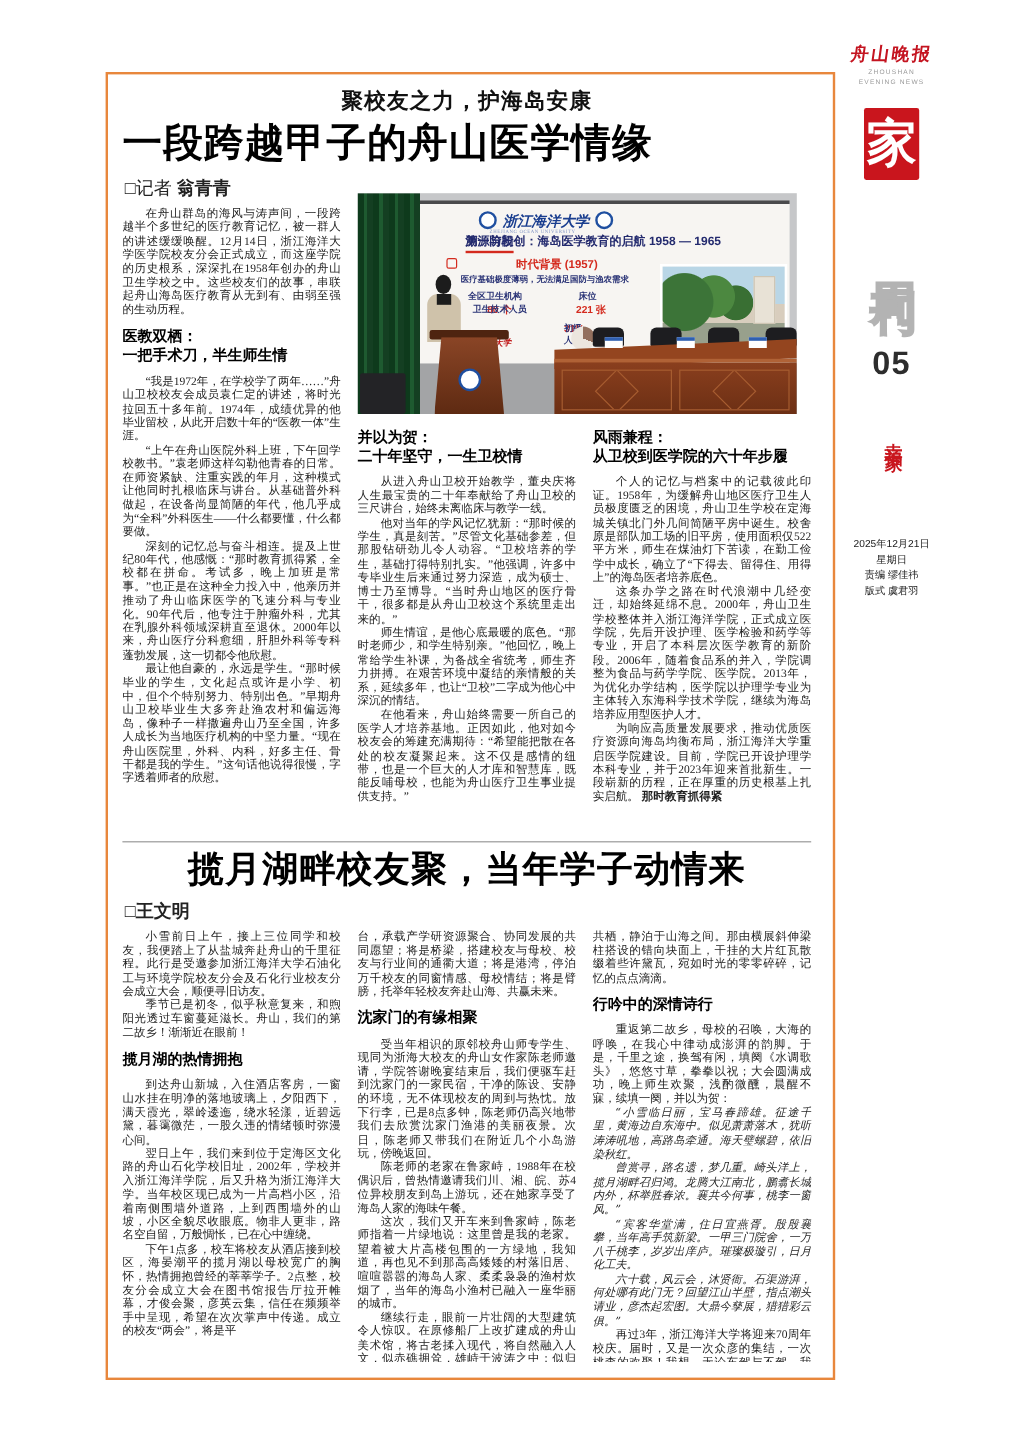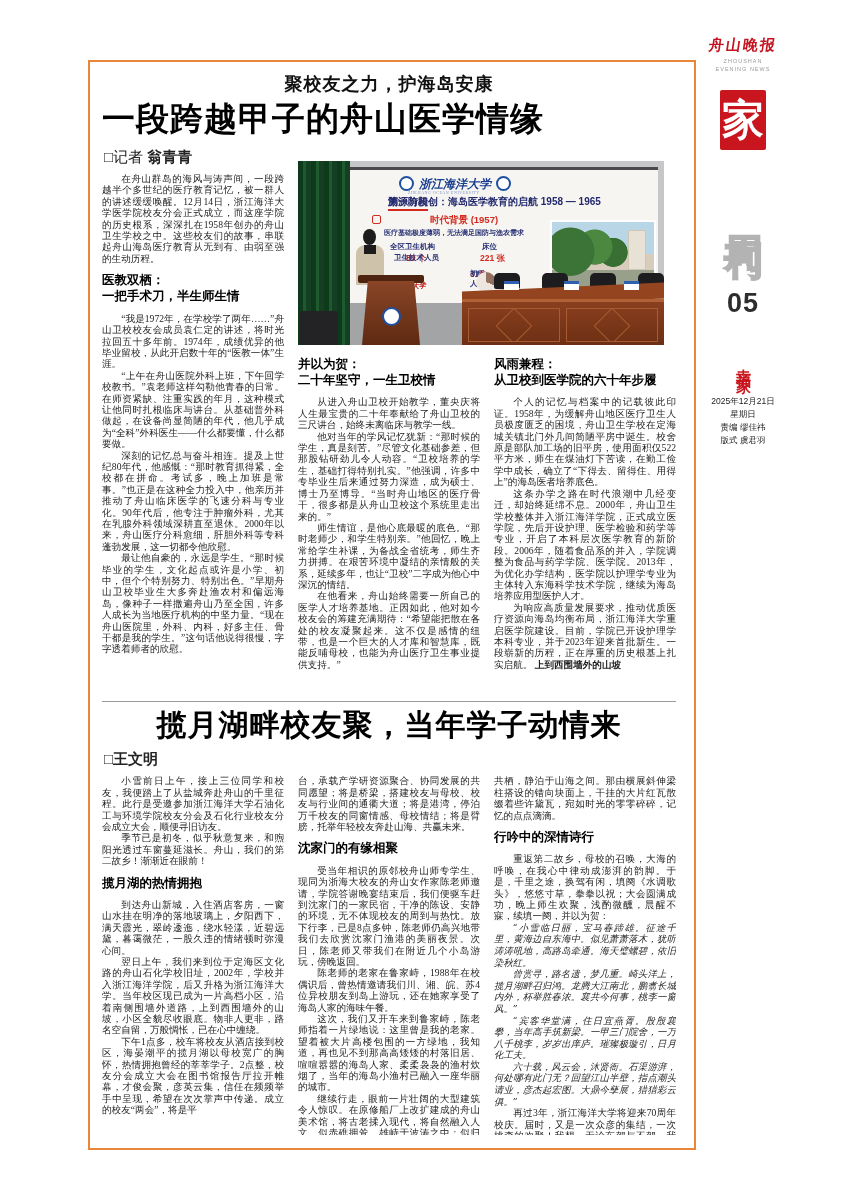--- a/index.html
+++ b/index.html
@@ -99,21 +99,21 @@
   .jia-box{width:46px;height:60px;background:#c9151d;margin:16px auto 4px;border-radius:2px;
            display:flex;align-items:center;justify-content:center;}
   .jia-box span{color:#fff;font-family:"Liberation Serif",serif;font-size:42px;font-weight:700;
                 line-height:1;}
   .weekly{margin:2px auto 0;writing-mode:vertical-rl;text-orientation:upright;
           font-family:"Liberation Sans",sans-serif;font-weight:700;font-size:38px;
           color:#f2f2f2;-webkit-text-stroke:2px #b3b3b3;letter-spacing:8px;height:118px;}
   .pageno{margin-top:16px;font-size:27px;font-weight:700;color:#2d2d2d;letter-spacing:1px;}
   .edition{margin:12px auto 0;writing-mode:vertical-rl;text-orientation:upright;
            color:#c9151d;font-weight:700;font-size:15px;letter-spacing:4px;height:64px;}
-  .pubinfo{font-size:8.5px;color:#1a1a1a;line-height:13px;}
+  .pubinfo{margin-top:52px;font-size:8.5px;color:#1a1a1a;line-height:13px;}
 </style>
 </head>
 <body>
 
 <div class="page">
 
   <div class="frame">
     <div class="content">
 
       <div>
@@ -196,21 +196,21 @@
             <p class="body">他对当年的学风记忆犹新：“那时候的学生，真是刻苦。”尽管文化基础参差，但那股钻研劲儿令人动容。“卫校培养的学生，基础打得特别扎实。”他强调，许多中专毕业生后来通过努力深造，成为硕士、博士乃至博导。“当时舟山地区的医疗骨干，很多都是从舟山卫校这个系统里走出来的。”</p>
             <p class="body">师生情谊，是他心底最暖的底色。“那时老师少，和学生特别亲。”他回忆，晚上常给学生补课，为备战全省统考，师生齐力拼搏。在艰苦环境中凝结的亲情般的关系，延续多年，也让“卫校”二字成为他心中深沉的情结。</p>
             <p class="body">在他看来，舟山始终需要一所自己的医学人才培养基地。正因如此，他对如今校友会的筹建充满期待：“希望能把散在各处的校友凝聚起来。这不仅是感情的纽带，也是一个巨大的人才库和智慧库，既能反哺母校，也能为舟山医疗卫生事业提供支持。”</p>
           </div>
 
           <div class="col padtop">
             <div class="subhead" style="margin-top:0;">风雨兼程：
 从卫校到医学院的六十年步履</div>
             <p class="body">个人的记忆与档案中的记载彼此印证。1958年，为缓解舟山地区医疗卫生人员极度匮乏的困境，舟山卫生学校在定海城关镇北门外几间简陋平房中诞生。校舍原是部队加工场的旧平房，使用面积仅522平方米，师生在煤油灯下苦读，在勤工俭学中成长，确立了“下得去、留得住、用得上”的海岛医者培养底色。</p>
             <p class="body">这条办学之路在时代浪潮中几经变迁，却始终延绵不息。2000年，舟山卫生学校整体并入浙江海洋学院，正式成立医学院，先后开设护理、医学检验和药学等专业，开启了本科层次医学教育的新阶段。2006年，随着食品系的并入，学院调整为食品与药学学院、医学院。2013年，为优化办学结构，医学院以护理学专业为主体转入东海科学技术学院，继续为海岛培养应用型医护人才。</p>
-            <p class="body"><span>为响应高质量发展要求，推动优质医疗资源向海岛均衡布局，浙江海洋大学重启医学院建设。目前，学院已开设护理学本科专业，并于2023年迎来首批新生。一段崭新的历程，正在厚重的历史根基上扎实启航。</span> <b class="credit">上到西围墙外的山坡</b></p>
+            <p class="body"><span>为响应高质量发展要求，推动优质医疗资源向海岛均衡布局，浙江海洋大学重启医学院建设。目前，学院已开设护理学本科专业，并于2023年迎来首批新生。一段崭新的历程，正在厚重的历史根基上扎实启航。</span> <b class="credit">那时教育抓得紧</b></p>
           </div>
         </div>
       </div>
 
       <hr class="divider">
 
       <div>
         <div class="title2">揽月湖畔校友聚，当年学子动情来</div>
         <div class="byline">
           <span>□</span><b>王文明</b>

